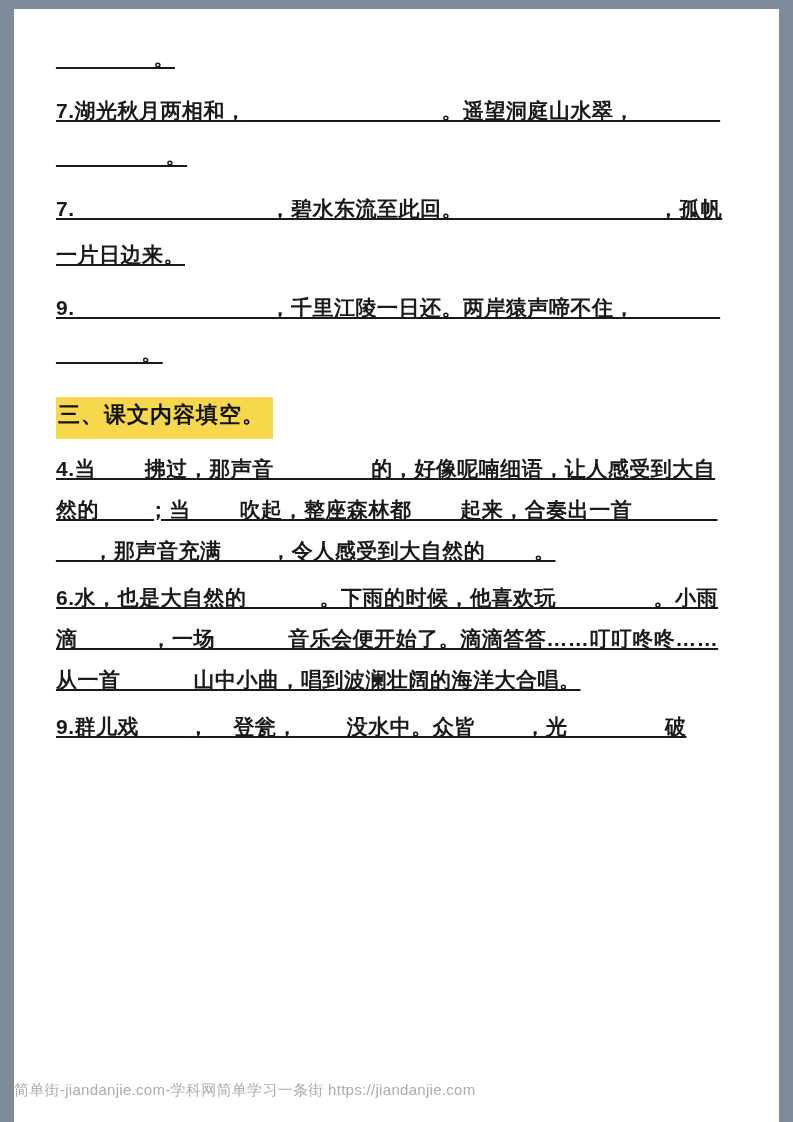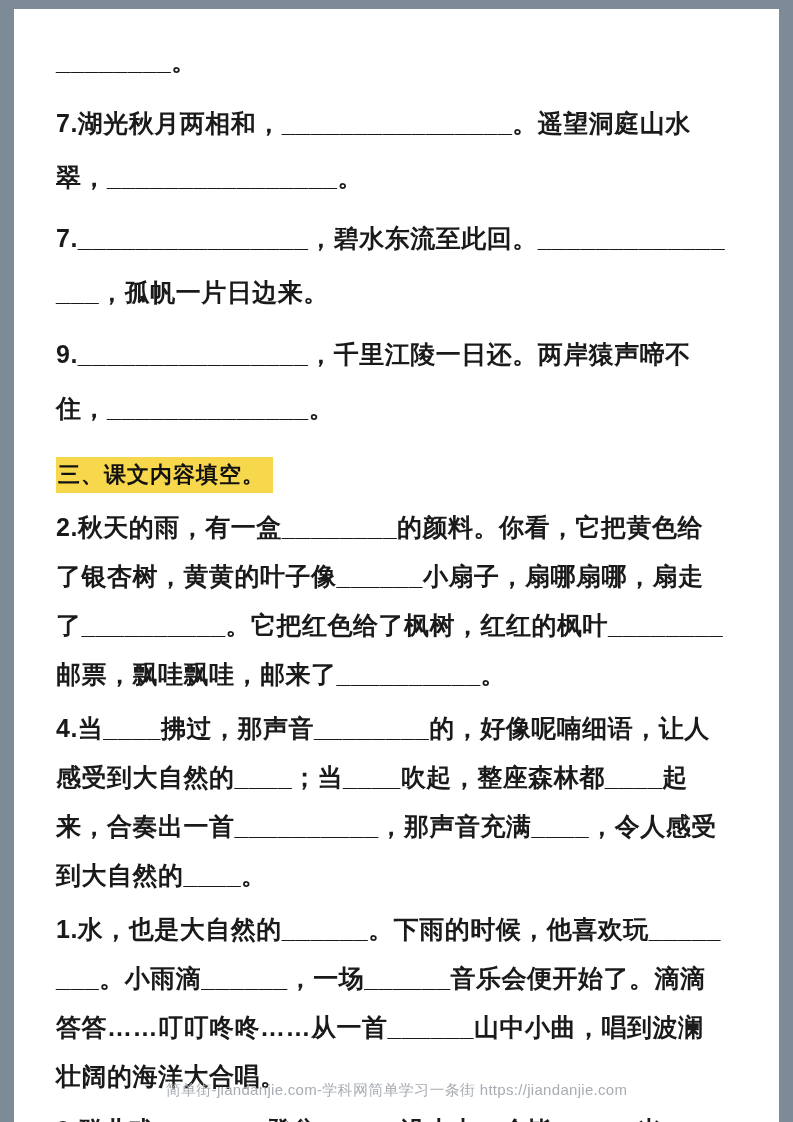--- a/index.html
+++ b/index.html
@@ -15,64 +15,63 @@
     position: absolute;
     top: 9px;
     left: 14px;
     width: 765px;
     height: 1113px;
     background: #ffffff;
     padding: 26px 42px 0 42px;
   }
   .q {
     margin: 0 9px 8px 0;
-    font-size: 25px;
+    font-size: 21px;
     font-weight: 600;
     color: var(--text, #1a1a1a);
     line-height: 2.15;
     word-break: break-all;
     letter-spacing: 0.5px;
+    text-decoration: underline;
   }
   .q.fill {
     line-height: 1.95;
     margin-bottom: 6px;
   }
   .section-header {
     display: inline-block;
     margin: 14px 0 10px 0;
-    padding: 3px 8px 3px 2px;
+    padding: 3px 8px 9px 2px;
     font-size: 22px;
     font-weight: 700;
     color: #111111;
     background: var(--highlight, #f7d74c);
     letter-spacing: 1px;
   }
   .footer {
     position: absolute;
     bottom: 22px;
     left: 0;
     width: 100%;
-    text-align: center;
     font-size: 15px;
     color: var(--watermark, #a8adb3);
     letter-spacing: 0.3px;
   }
 </style>
 </head>
 <body>
 
 <div class="page">
 
   <p class="q poetry">________。</p>
   <p class="q poetry">7.湖光秋月两相和，________________。遥望洞庭山水翠，________________。</p>
   <p class="q poetry">7.________________，碧水东流至此回。________________，孤帆一片日边来。</p>
   <p class="q poetry">9.________________，千里江陵一日还。两岸猿声啼不住，______________。</p>
 
   <h3 class="section-header">三、课文内容填空。</h3>
 
-  <p class="q fill">2.秋天的雨，有一盒________的颜料。你看，它把黄色给了银杏树，黄黄的叶子像______小扇子，扇哪扇哪，扇走了__________。它把红色给了枫树，红红的枫叶________邮票，飘哇飘哇，邮来了__________。</p>
   <p class="q fill">4.当____拂过，那声音________的，好像呢喃细语，让人感受到大自然的____；当____吹起，整座森林都____起来，合奏出一首__________，那声音充满____，令人感受到大自然的____。</p>
-  <p class="q fill">1.水，也是大自然的______。下雨的时候，他喜欢玩________。小雨滴______，一场______音乐会便开始了。滴滴答答……叮叮咚咚……从一首______山中小曲，唱到波澜壮阔的海洋大合唱。</p>
+  <p class="q fill">6.水，也是大自然的______。下雨的时候，他喜欢玩________。小雨滴______，一场______音乐会便开始了。滴滴答答……叮叮咚咚……从一首______山中小曲，唱到波澜壮阔的海洋大合唱。</p>
   <p class="q fill">9.群儿戏____，__登瓮，____没水中。众皆____，光________破</p>
 
   <div class="footer">简单街-jiandanjie.com-学科网简单学习一条街 https://jiandanjie.com</div>
 
 </div>
 
 </body></html>

